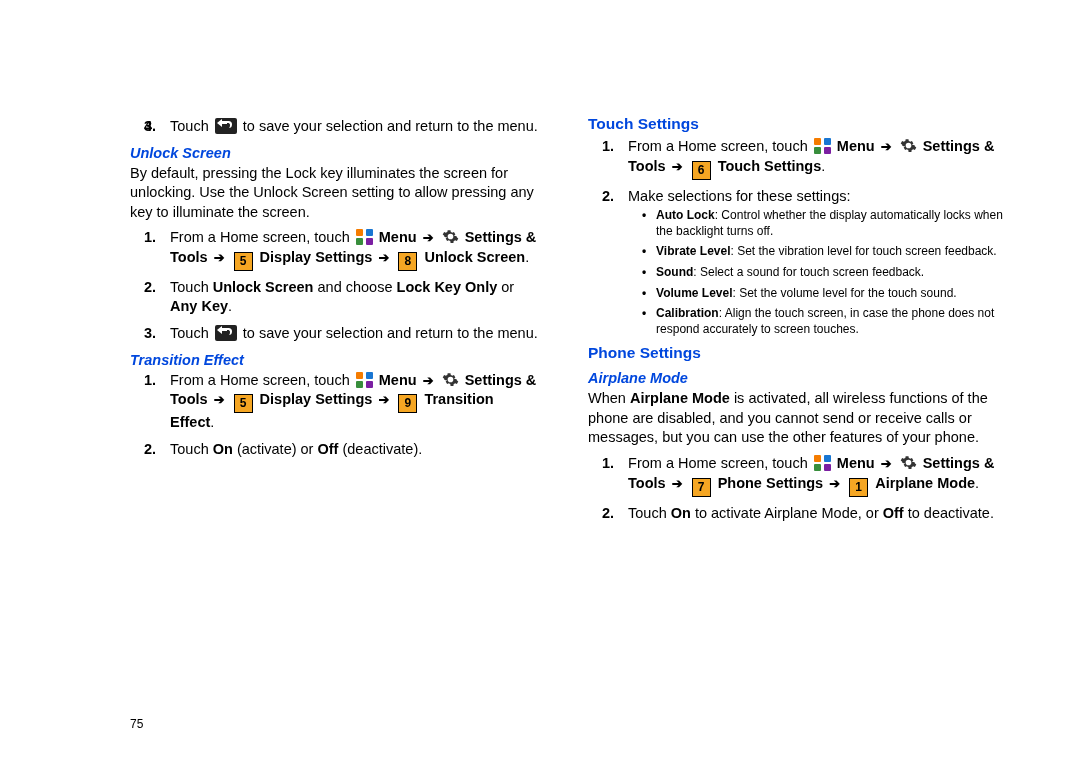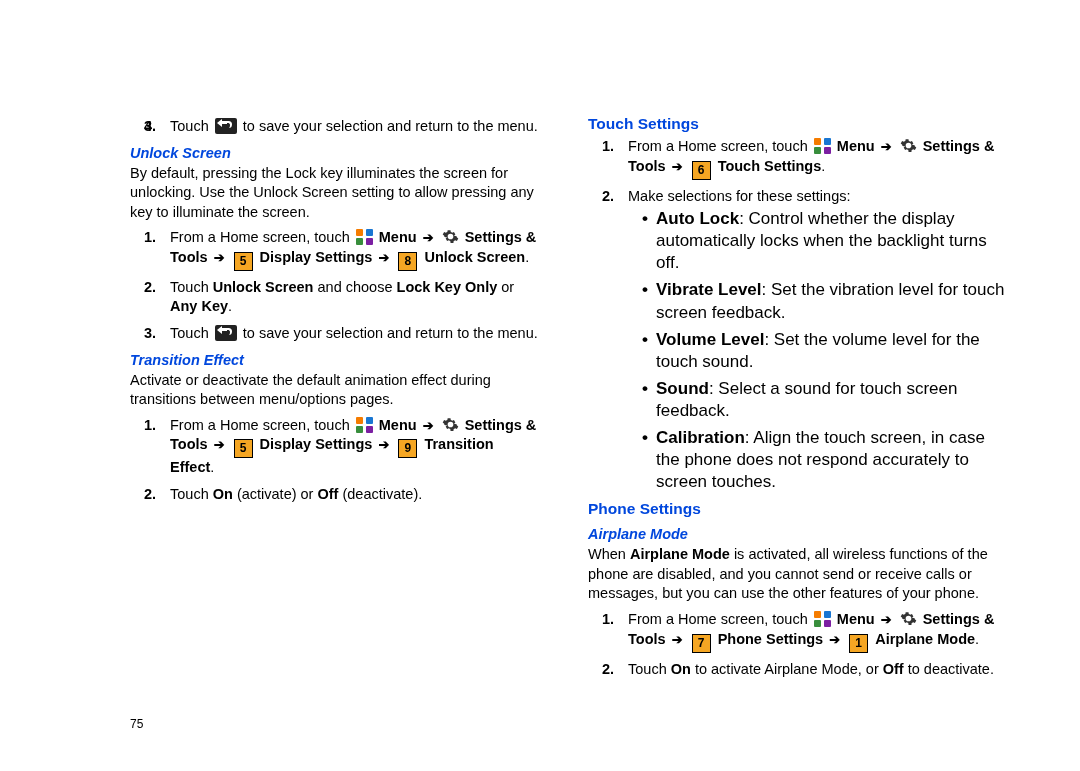--- a/index.html
+++ b/index.html
@@ -147,21 +147,21 @@
     list-style: none;
     padding: 0;
     margin: 2px 0 4px 14px;
   }
   ul.bullets > li {
     position: relative;
     padding-left: 14px;
     margin-bottom: 5px;
     font-family: "Arial Narrow", Arial, sans-serif;
     font-stretch: condensed;
-    font-size: 17px;
+    font-size: 12px;
     line-height: 1.3;
   }
   ul.bullets > li::before {
     content: "•";
     position: absolute;
     left: 0;
     top: 0;
     font-weight: bold;
   }
   .arrow {
@@ -223,21 +223,20 @@
       </li>
       <li>
         <span class="num">3.</span>
         <span>Touch </span>
         <span class="icon-back"><span class="hook"></span></span>
         <span> to save your selection and return to the menu.</span>
       </li>
     </ol>
 
     <div class="h4">Transition Effect</div>
-    <p class="para">Activate or deactivate the default animation effect during transitions between menu/options pages.</p>
 
     <ol class="numlist">
       <li>
         <span class="num">1.</span>
         <span>From a Home screen, touch </span>
         <span class="icon-menu"><span class="d1"></span><span class="d2"></span></span>
         <span class="bold">Menu</span>
         <span class="arrow">➔</span>
         <span class="icon-gear"><svg viewBox="0 0 24 24" width="17" height="17">
               <path fill="#333" d="M12 8a4 4 0 100 8 4 4 0 000-8zm9 4a7 7 0 01-.1 1.2l2.1 1.6-2 3.4-2.5-1a7 7 0 01-2 1.2l-.4 2.6h-4l-.4-2.6a7 7 0 01-2-1.2l-2.5 1-2-3.4 2.1-1.6A7 7 0 013 12a7 7 0 01.1-1.2L1 9.2l2-3.4 2.5 1a7 7 0 012-1.2L8 3h4l.4 2.6a7 7 0 012 1.2l2.5-1 2 3.4-2.1 1.6A7 7 0 0121 12z"></path>
@@ -277,22 +276,22 @@
         <span class="arrow">➔</span>
         <span class="numbox">6</span>
         <span class="bold">Touch Settings</span>.
       </li>
       <li>
         <span class="num">2.</span>
         <span>Make selections for these settings:</span>
         <ul class="bullets">
           <li><span class="bold">Auto Lock</span><span>: Control whether the display automatically locks when the backlight turns off.</span></li>
           <li><span class="bold">Vibrate Level</span><span>: Set the vibration level for touch screen feedback.</span></li>
+          <li><span class="bold">Sound</span><span>: Select a sound for touch screen feedback.</span></li>
           <li><span class="bold">Volume Level</span><span>: Set the volume level for the touch sound.</span></li>
-          <li><span class="bold">Sound</span><span>: Select a sound for touch screen feedback.</span></li>
           <li><span class="bold">Calibration</span><span>: Align the touch screen, in case the phone does not respond accurately to screen touches.</span></li>
         </ul>
       </li>
     </ol>
 
     <div class="h3">Phone Settings</div>
     <div class="h4">Airplane Mode</div>
     <p class="para">
       <span>When </span><span class="bold">Airplane Mode</span><span> is activated, all wireless functions of the phone are disabled, and you cannot send or receive calls or messages, but you can use the other features of your phone.</span>
     </p>

